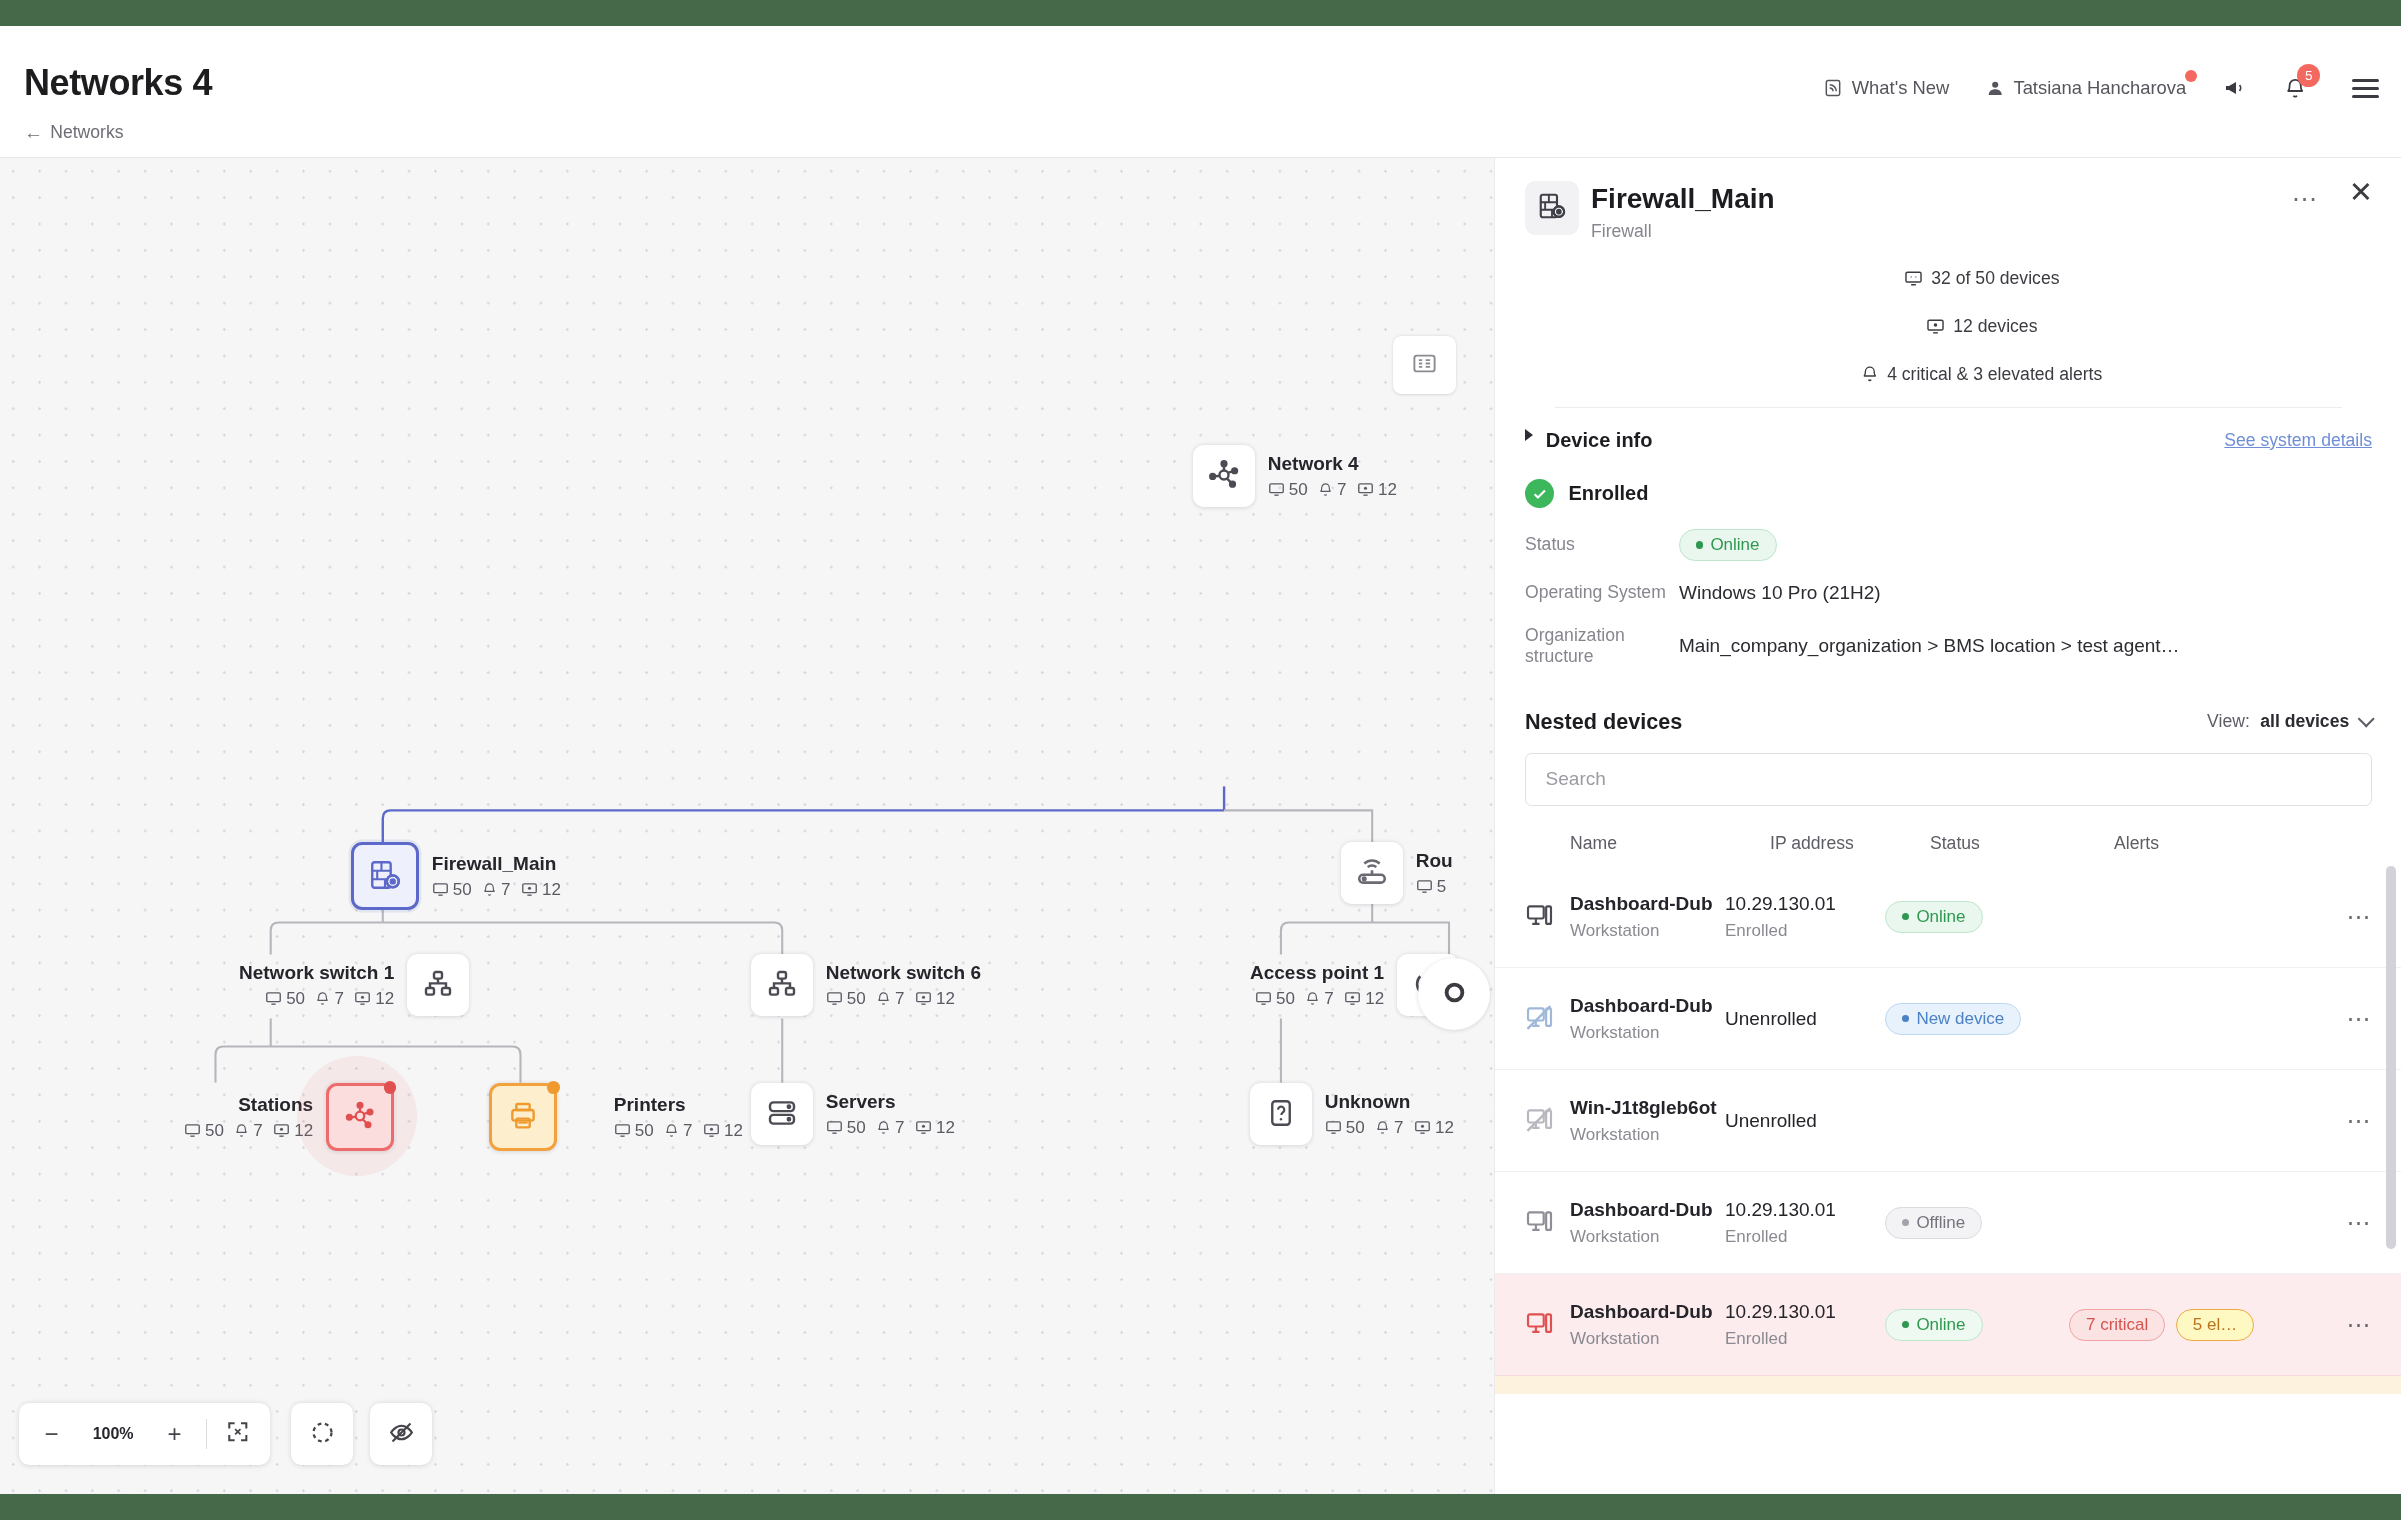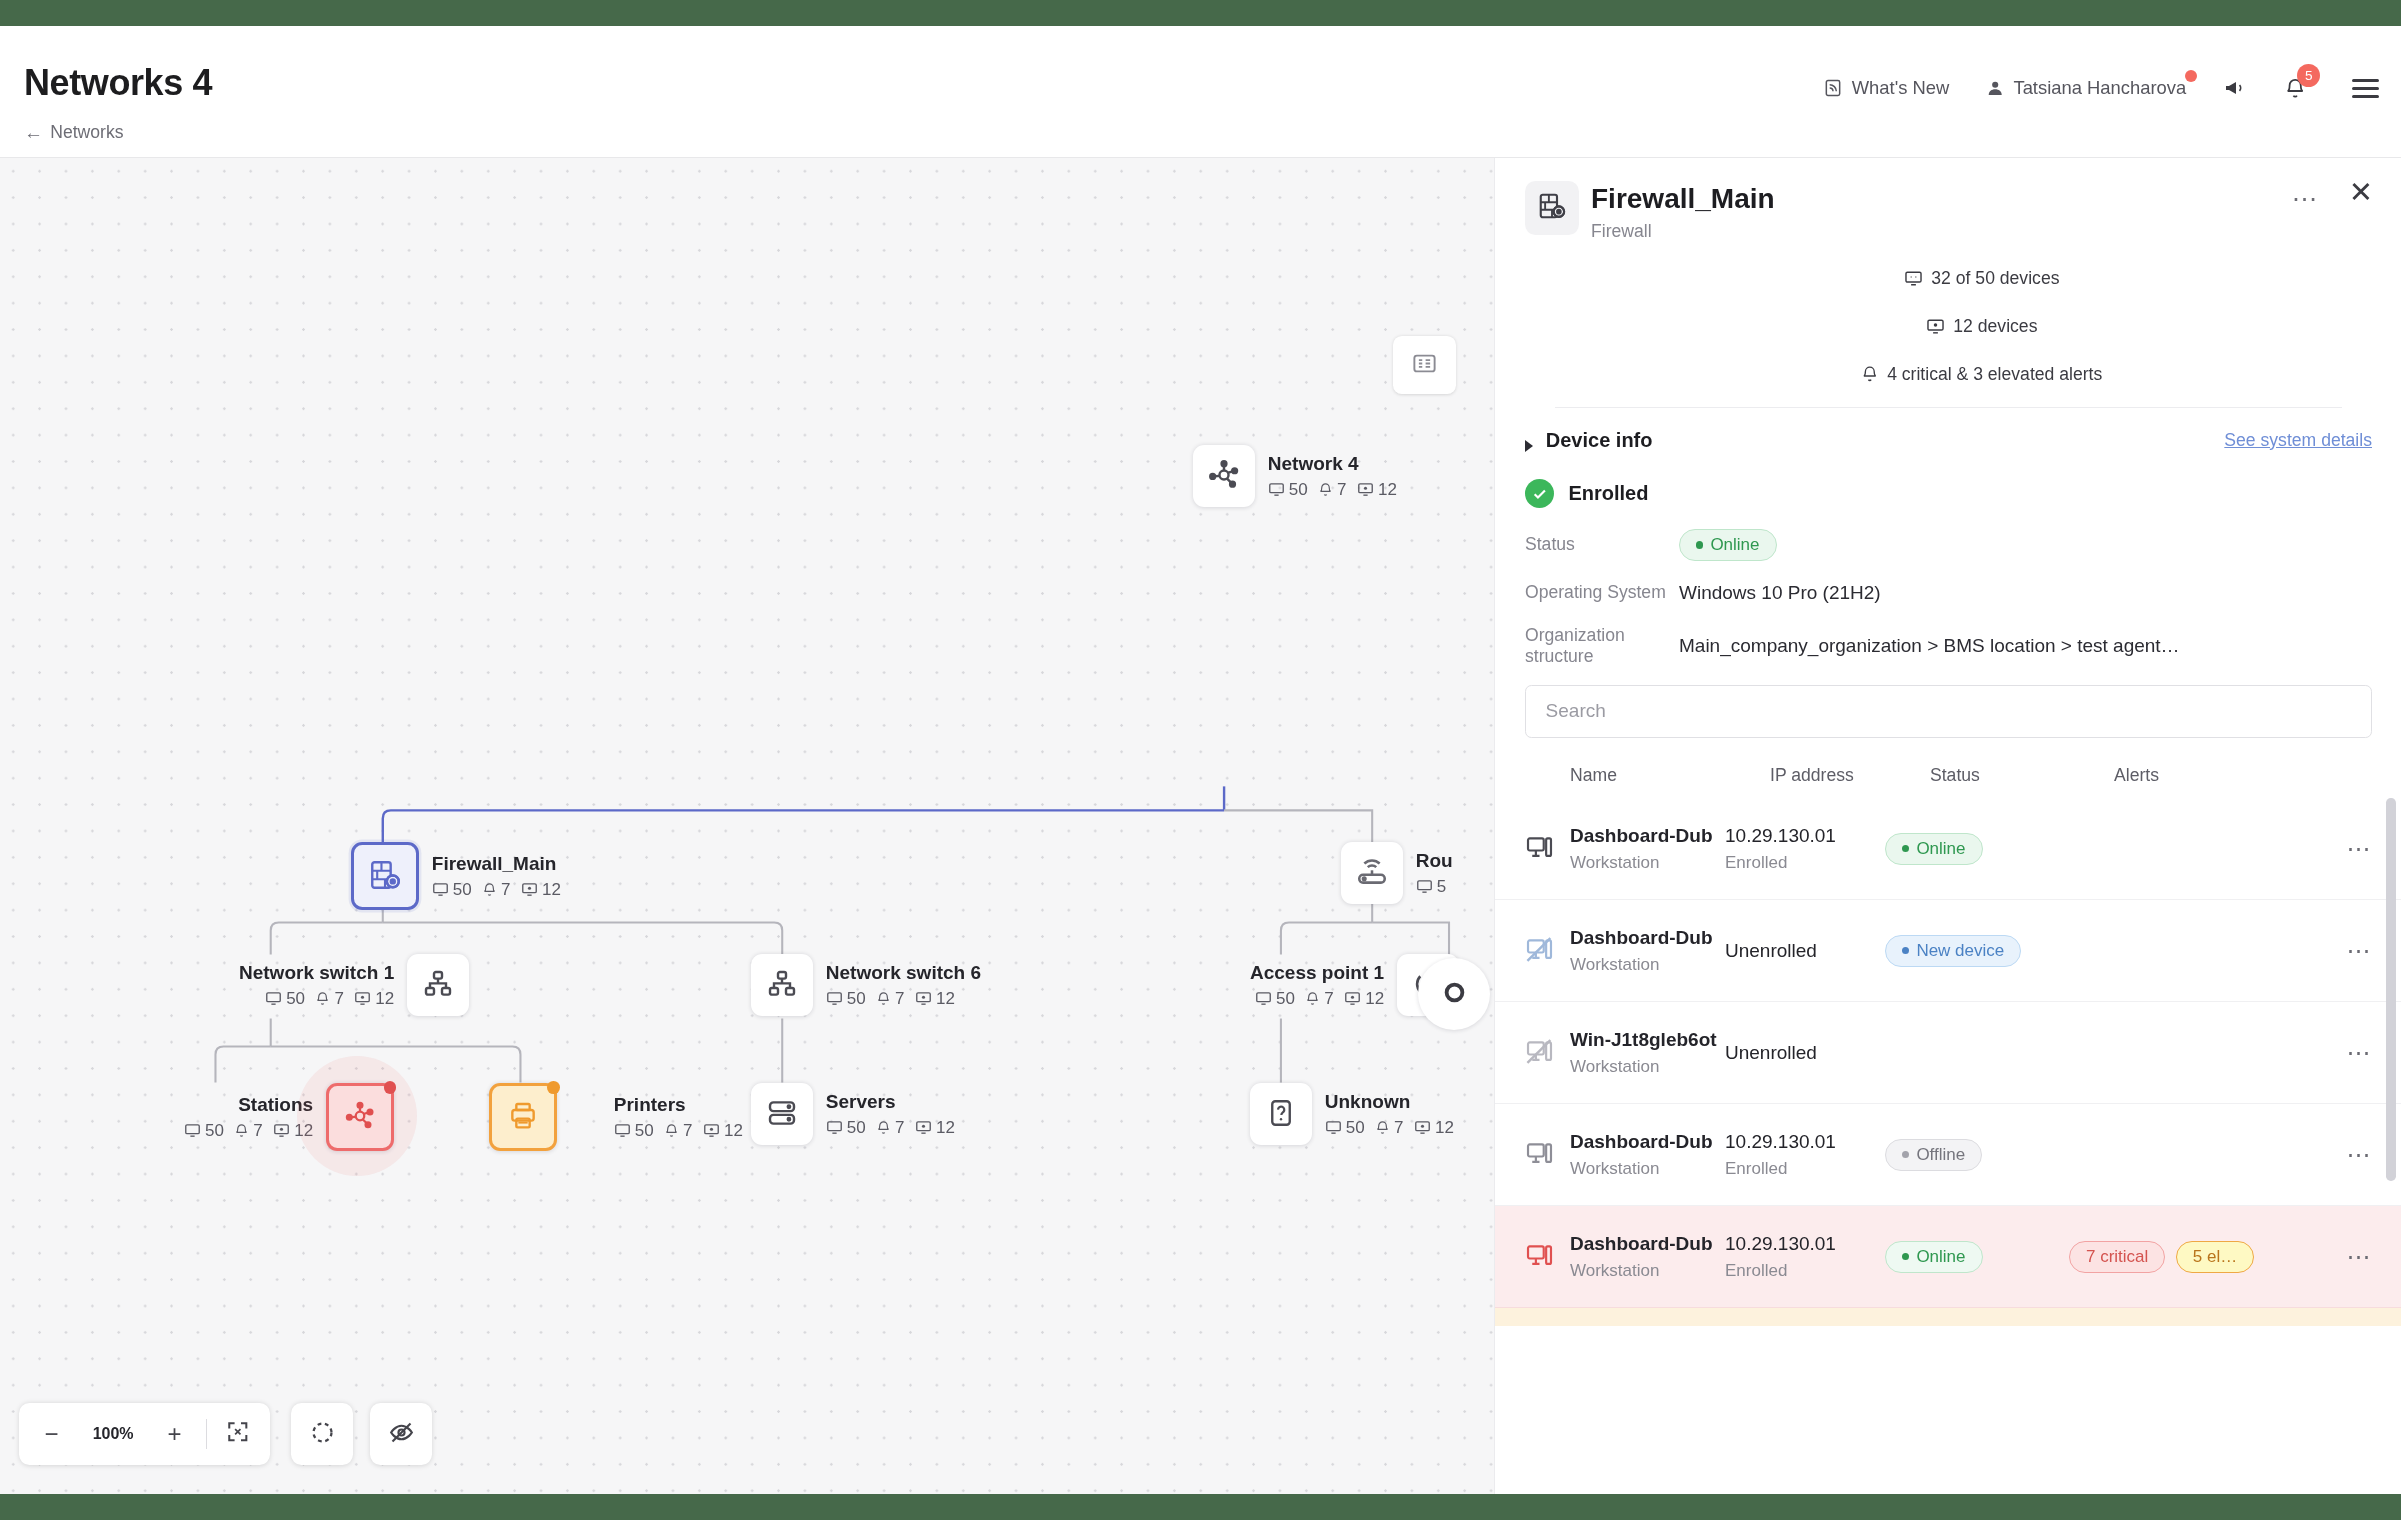--- a/index.html
+++ b/index.html
@@ -106,21 +106,21 @@
   .p-title{margin-left:66px;font-size:28px;font-weight:bold;color:#1d1d21;line-height:1.1;}
   .p-sub{margin-left:66px;font-size:17.6px;color:#86868f;margin-top:6.4px;}
   .p-actions{position:absolute;right:29px;top:24px;display:flex;align-items:center;gap:29px;}
   .dots{font-size:27px;color:#6b6b73;letter-spacing:1.6px;line-height:0.6;}
   .xclose{font-size:29px;color:#3b3b42;line-height:0.7;}
   .p-meta{display:flex;align-items:center;gap:27px;margin:25.6px 0 0 66px;flex-direction:column;}
   .p-meta .m{display:flex;align-items:center;gap:8.8px;font-size:17.6px;color:#3b3b42;}
   .p-rule{height:0.8px;background:#ececef;margin:22.4px 30px 0 30px;}
 
   .devinfo{display:flex;align-items:center;justify-content:space-between;padding:21px 30px 0 30px;}
-  .devinfo-left{display:flex;align-items:flex-end;gap:12.8px;}
+  .devinfo-left{display:flex;align-items:flex-start;gap:12.8px;}
   .caret{width:0;height:0;border-left:8.8px solid #2c2c33;border-top:6.4px solid transparent;border-bottom:6.4px solid transparent;}
   .devinfo-title{font-size:20px;font-weight:bold;color:#1d1d21;}
   .link{font-size:17.6px;color:#6f8ed6;}
 
   .enrolled-row{display:flex;align-items:center;gap:14.4px;padding:27px 30px 0 30px;}
   .check{width:29px;height:29px;border-radius:50%;background:#3cb75b;display:flex;align-items:center;justify-content:center;}
   .enrolled-txt{font-size:20px;color:#1d1d21;font-weight:bold;}
 
   .kv{display:flex;align-items:center;padding:0 30px;margin-top:21px;}
   .kv .k{width:154px;flex:0 0 154px;font-size:17.6px;color:#86868f;}
@@ -793,20 +793,28 @@
     <div class="kv">
       <div class="k">Operating System</div>
       <div class="v">Windows 10 Pro (21H2)</div>
     </div>
 
     <div class="kv">
       <div class="k">Organization structure</div>
       <div class="v">Main_company_organization &gt; BMS location &gt; test agent…</div>
     </div>
 
+    <div class="nested-head">
+      <div class="nested-title">Nested devices</div>
+      <div class="view-sel">
+        <span class="lbl">View:</span>
+        <span class="val">all devices</span>
+        <span class="chev"></span>
+      </div>
+    </div>
 
     <div class="search-box">
       <input type="text" placeholder="Search" style="">
     </div>
 
     <div class="tbl-head">
       <div class="row-ic"></div>
       <div class="c-name">Name</div>
       <div class="c-ip">IP address</div>
       <div class="c-status">Status</div>

